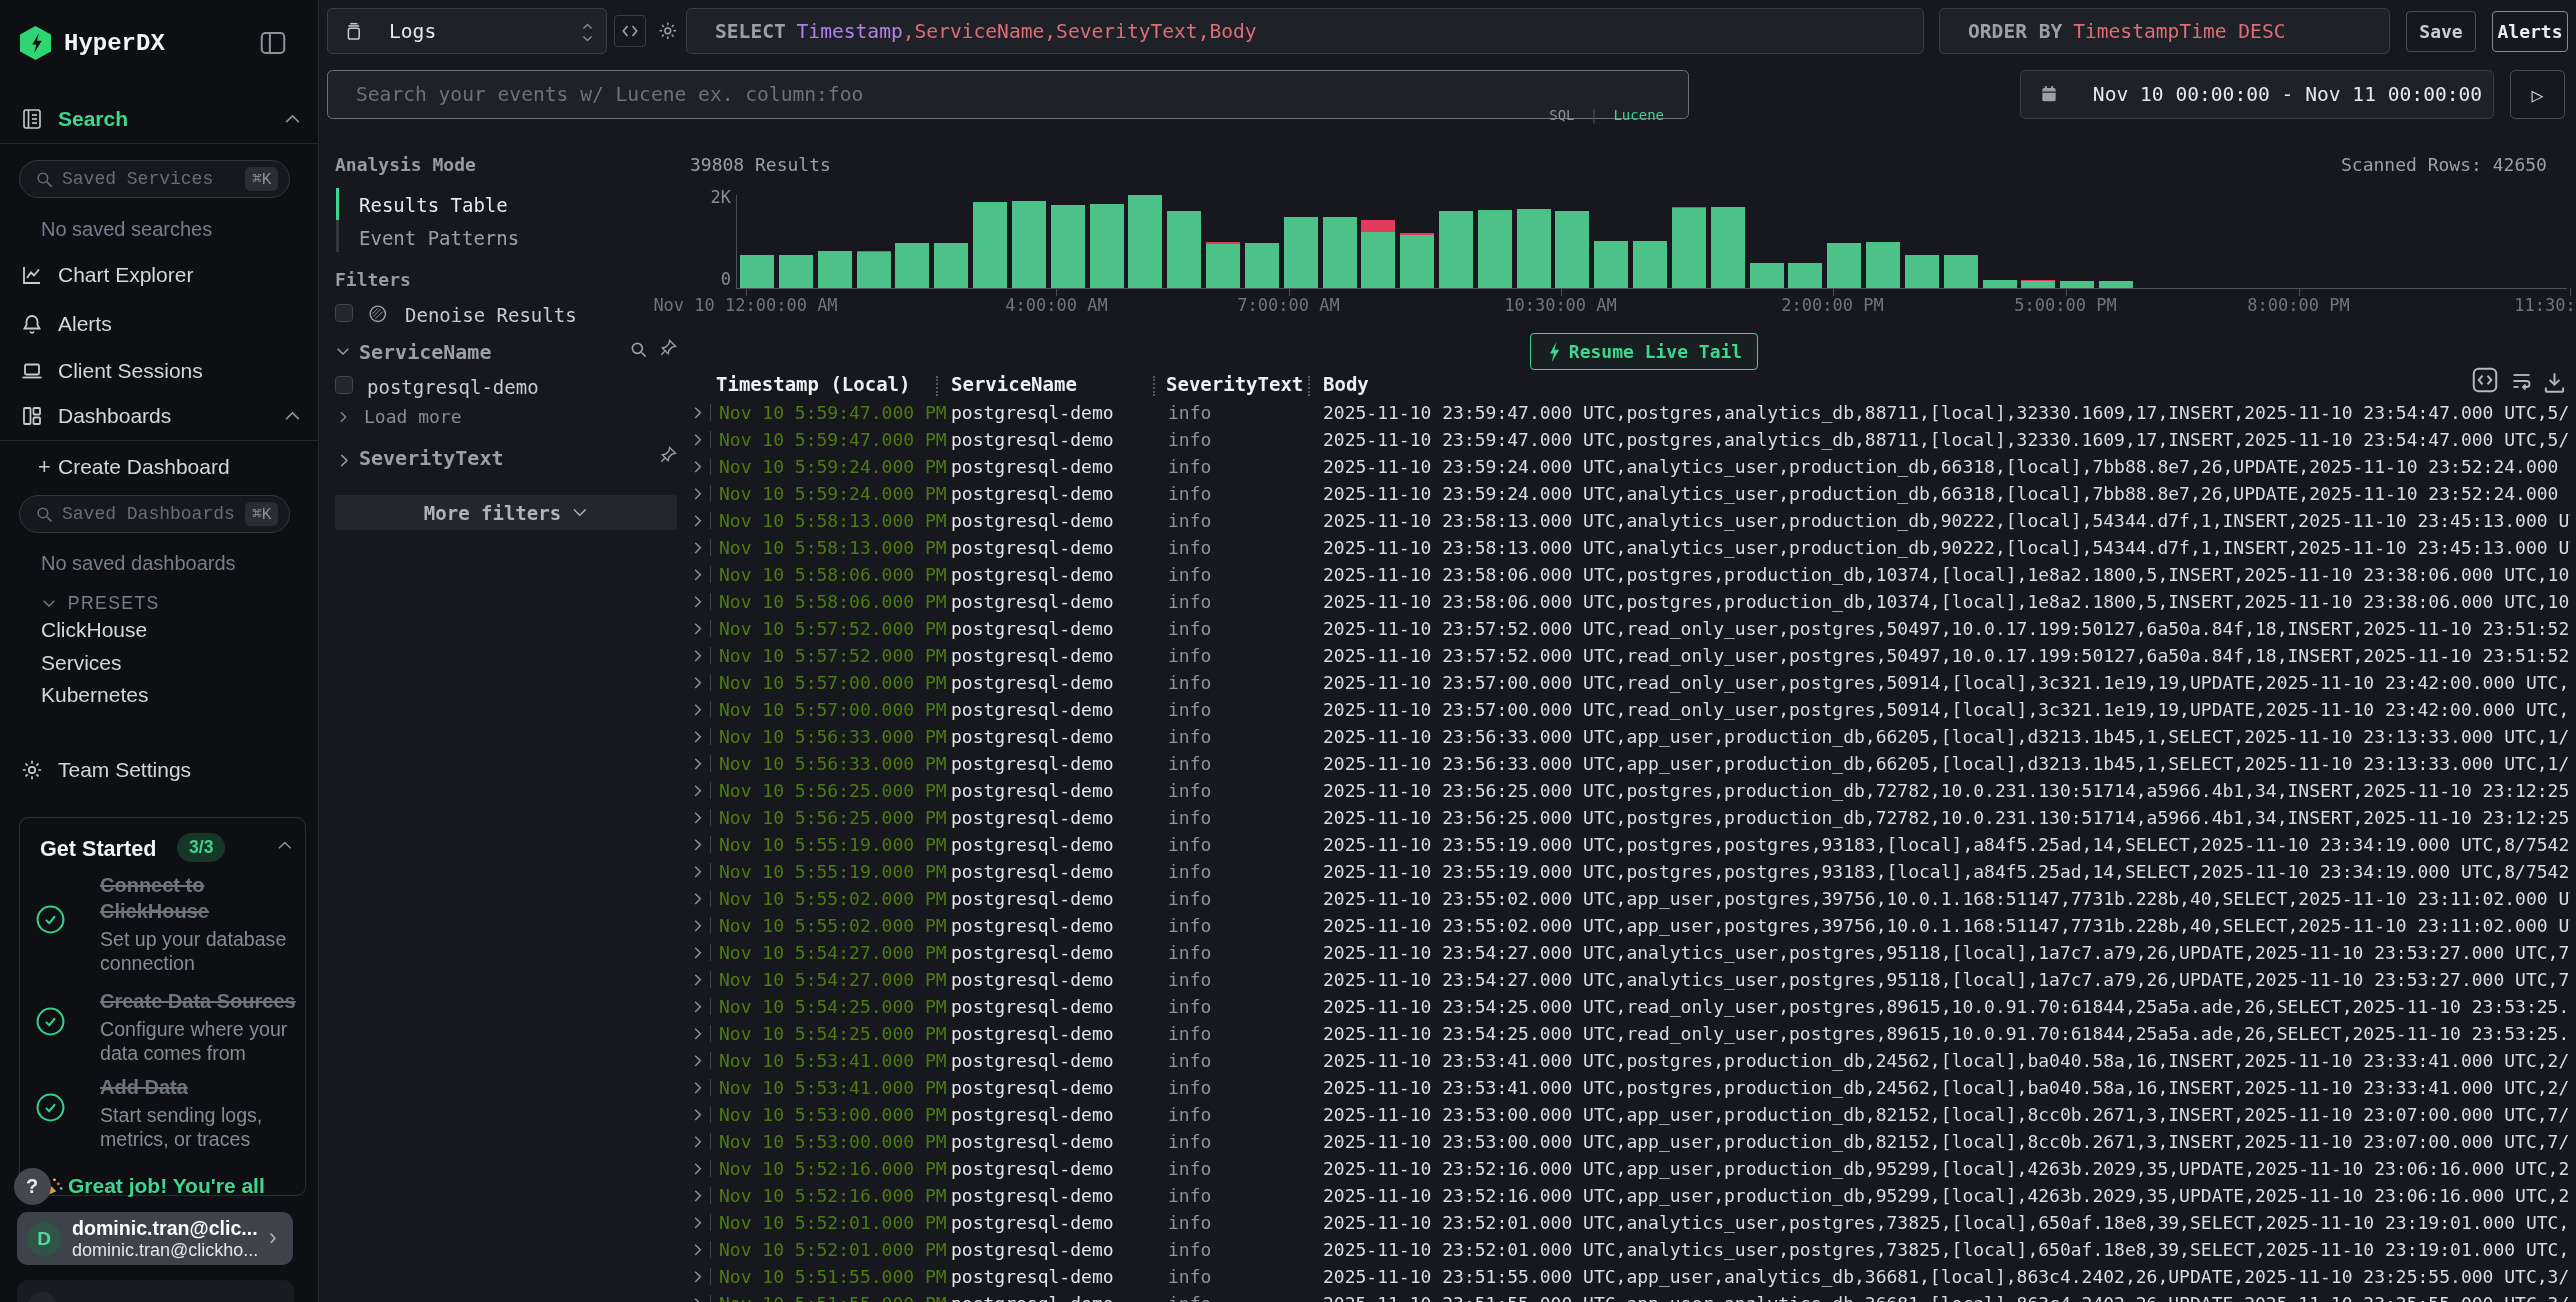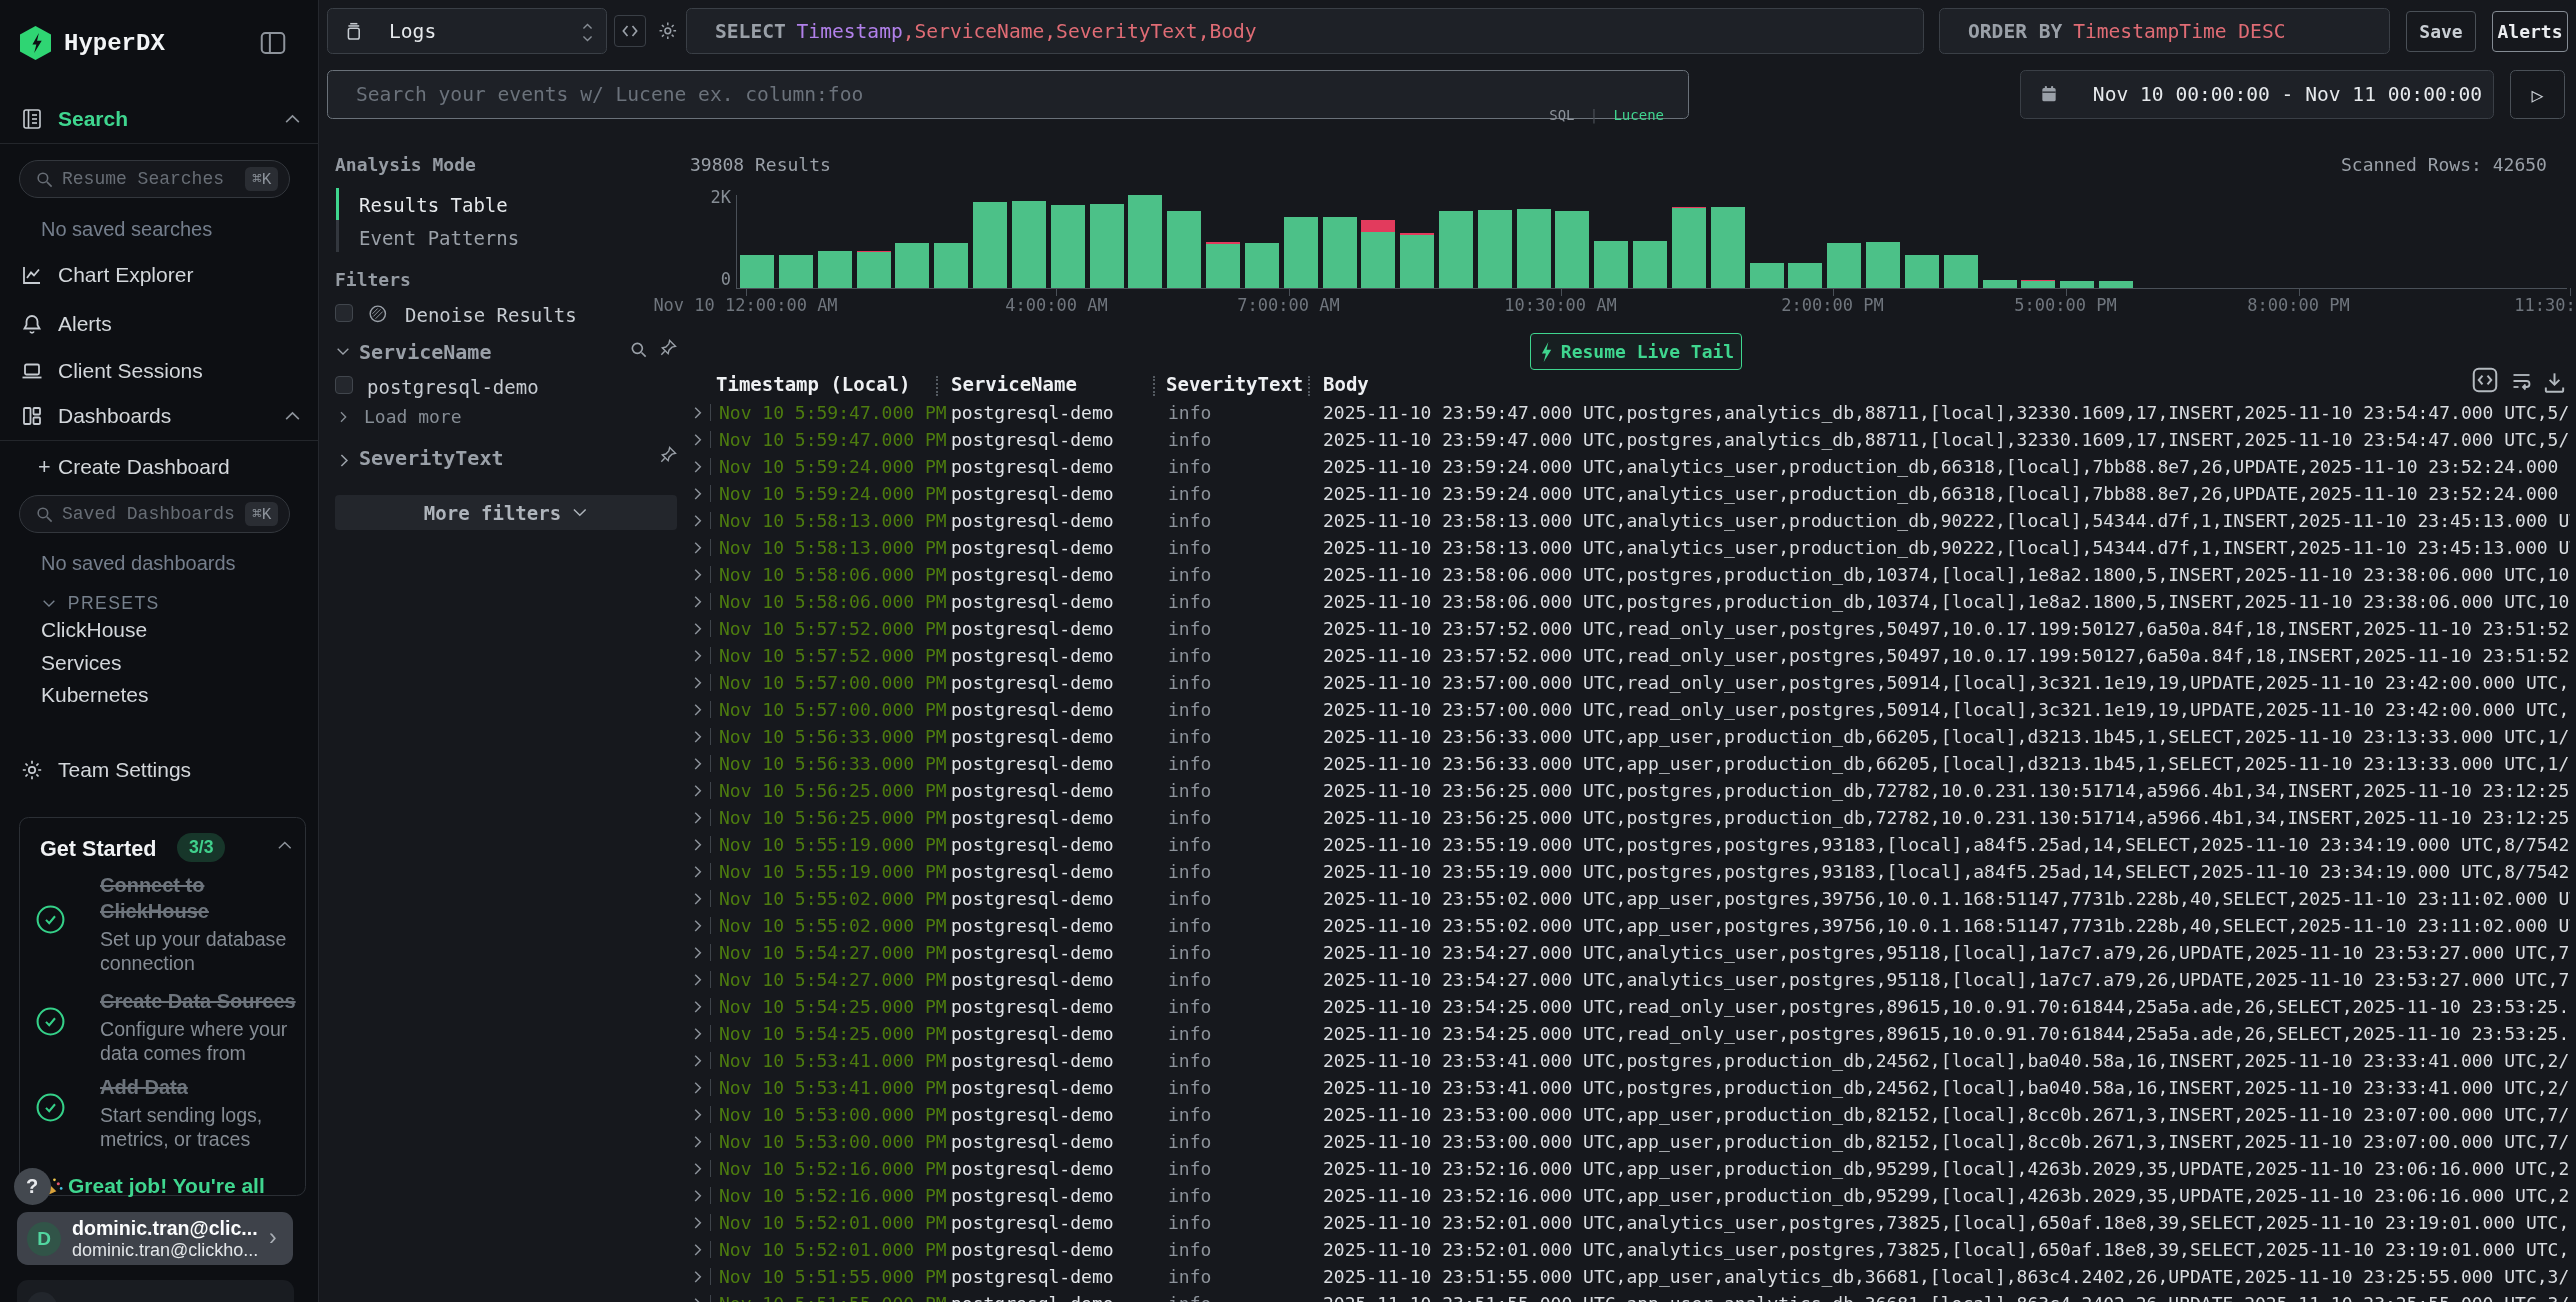--- a/index.html
+++ b/index.html
@@ -106,21 +106,21 @@
   #plot { position:absolute; left:736px; top:195px; width:1835px; height:93px; }
   #yaxis { position:absolute; left:0; top:0; width:1.4px; height:93px; background:#4a5058; }
   #xaxis { position:absolute; left:0; bottom:-1.4px; width:1831px; height:1.4px; background:#4a5058; }
   .bar { position:absolute; bottom:0; width:34px; background:#4cc188; }
   .bar-red { position:absolute; width:34px; background:#e23b5d; }
   .xtick { position:absolute; width:1.4px; height:8px; top:93px; background:#4a5058; }
   .xlabel { position:absolute; top:100px; width:311px; text-align:center; font-size:17px; color:#6f757d; white-space:nowrap; }
   .ylab { position:absolute; width:41px; text-align:right; font-size:17px; color:#868d95; }
 
   
-  #resume-btn { position:absolute; left:1530px; top:333px; width:212px; height:37px;
+  #resume-btn { position:absolute; left:1530px; top:333px; width:228px; height:37px;
     border:1.4px solid #3fd68f; border-radius:4px; color:#3fd68f; font-size:18px; font-weight:bold;
     display:flex; align-items:center; justify-content:center; gap:8px; cursor:pointer; background:rgba(63,214,143,0.04); }
   .hicon { position:absolute; top:365px; }
   .th { position:absolute; top:373px; font-size:19px; font-weight:bold; color:#eef0f3; }
   .th-handle { position:absolute; top:376px; height:20px; width:0; border-left:2.7px dotted #545a61; }
   #rows { position:absolute; left:682px; top:399px; width:1894px; height:920px; }
   .row { position:relative; width:1894px; height:27px; }
   .row .exp { position:absolute; left:9.5px; top:5.4px; }
   .row .vline { position:absolute; left:28px; top:4.7px; width:1.4px; height:17.6px; background:#3f444b; }
   .row .ts { position:absolute; left:37px; top:3.4px; font-size:18px; color:#4d7c0f; white-space:nowrap; }
@@ -167,21 +167,21 @@
     </div>
     <div class="sb-divider" style="top:143px"></div>
 
     <div class="pill" style="top:160px">
       <span class="abs" style="left:15px;top:8.8px">
         <svg width="19" height="19" viewBox="0 0 24 24" fill="none" stroke="#676d75" stroke-width="2">
             <circle cx="10" cy="10" r="6"></circle>
             <line x1="15" y1="15" x2="21" y2="21"></line>
           </svg>
       </span>
-      <span class="ph mono">Resume Searches</span>
+      <span class="ph mono">Saved Services</span>
       <span class="kbd mono">⌘K</span>
     </div>
     <div class="muted-line sans" style="top:218px">No saved searches</div>
 
     <div class="nav-item sans" style="top:257px">
       <span class="nav-icon">
         <svg width="24" height="24" viewBox="0 0 24 24" fill="none" stroke="#c6cbd1" stroke-width="1.8">
             <path d="M4 4v16h16"></path>
             <polyline points="7,15 11,9.5 14,12.5 19,6.5"></polyline>
           </svg>

